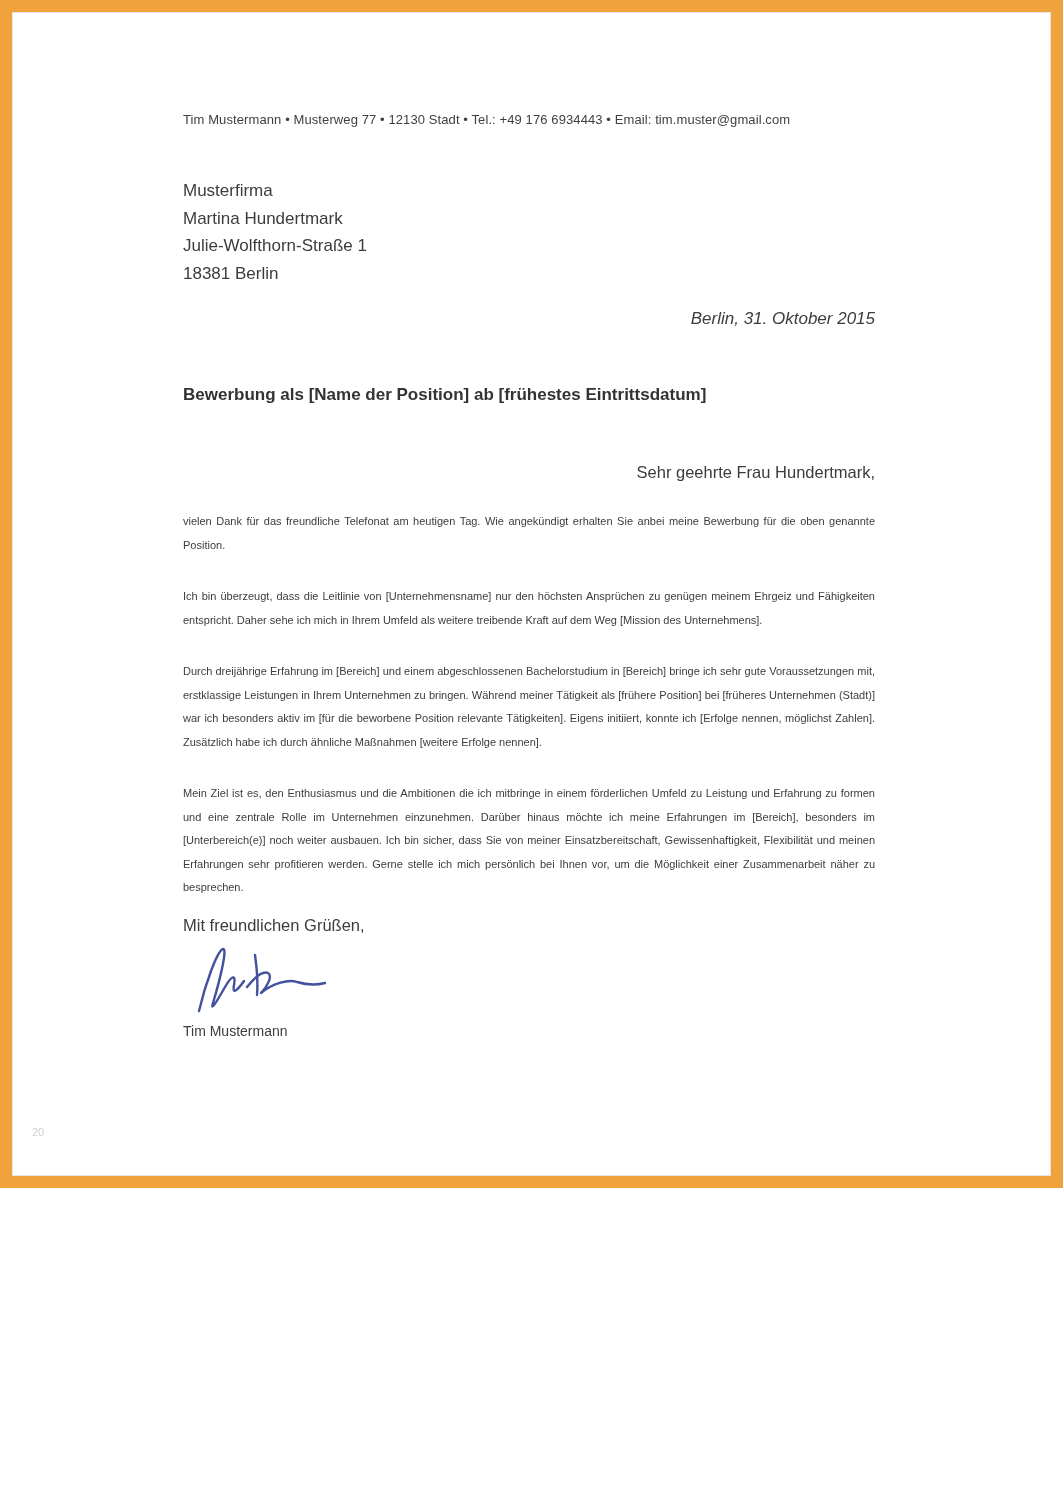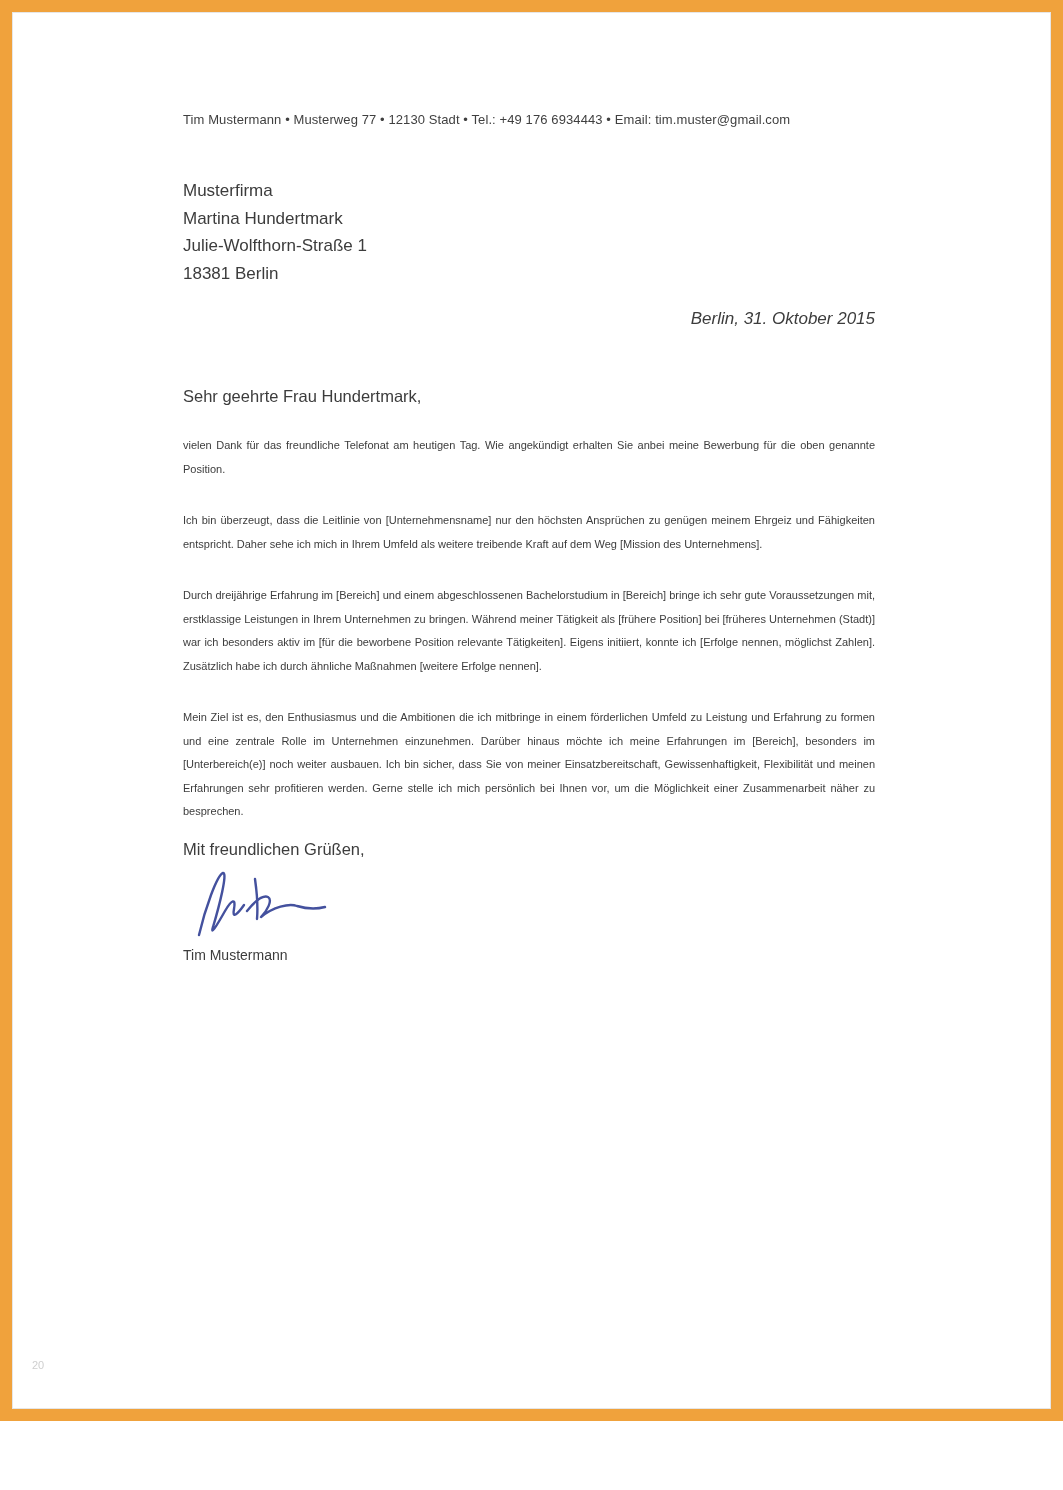--- a/index.html
+++ b/index.html
@@ -2,21 +2,21 @@
 <html lang="de"><head>
 <meta charset="utf-8">
 <style>
   html, body {
     margin: 0;
     padding: 0;
     background: #ffffff;
   }
   .page {
     width: 1063px;
-    height: 1421px;
+    height: 1188px;
     box-sizing: border-box;
     border: 12px solid #f0a23c;
     box-shadow: inset 0 0 0 1px #e6e6e6;
     background: #ffffff;
     position: relative;
     font-family: "Liberation Sans", sans-serif;
     color: #3c3c3c;
     overflow: hidden;
   }
   .content {
@@ -41,20 +41,21 @@
   }
   .subject {
     font-size: 17px;
     font-weight: 700;
     color: #333333;
     margin-top: 56px;
   }
   .salutation {
     font-size: 16.5px;
     margin-top: 58px;
+    text-align: right;
   }
   .para {
     font-size: 11px;
     line-height: 23.5px;
     text-align: justify;
     margin: 28px 0 0 0;
   }
   .closing {
     font-size: 16.5px;
     margin-top: 16px;
@@ -85,20 +86,21 @@
 
     <div class="recipient">
       <div>Musterfirma</div>
       <div>Martina Hundertmark</div>
       <div>Julie-Wolfthorn-Straße 1</div>
       <div>18381 Berlin</div>
     </div>
 
     <div class="date-line">Berlin, 31. Oktober 2015</div>
 
+    <div class="subject">Bewerbung als [Name der Position] ab [frühestes Eintrittsdatum]</div>
 
     <div class="salutation">Sehr geehrte Frau Hundertmark,</div>
 
     <p class="para">vielen Dank für das freundliche Telefonat am heutigen Tag. Wie angekündigt erhalten Sie anbei meine Bewerbung für die oben genannte Position.</p>
     <p class="para">Ich bin überzeugt, dass die Leitlinie von [Unternehmensname] nur den höchsten Ansprüchen zu genügen meinem Ehrgeiz und Fähigkeiten entspricht. Daher sehe ich mich in Ihrem Umfeld als weitere treibende Kraft auf dem Weg [Mission des Unternehmens].</p>
     <p class="para">Durch dreijährige Erfahrung im [Bereich] und einem abgeschlossenen Bachelorstudium in [Bereich] bringe ich sehr gute Voraussetzungen mit, erstklassige Leistungen in Ihrem Unternehmen zu bringen. Während meiner Tätigkeit als [frühere Position] bei [früheres Unternehmen (Stadt)] war ich besonders aktiv im [für die beworbene Position relevante Tätigkeiten]. Eigens initiiert, konnte ich [Erfolge nennen, möglichst Zahlen]. Zusätzlich habe ich durch ähnliche Maßnahmen [weitere Erfolge nennen].</p>
     <p class="para">Mein Ziel ist es, den Enthusiasmus und die Ambitionen die ich mitbringe in einem förderlichen Umfeld zu Leistung und Erfahrung zu formen und eine zentrale Rolle im Unternehmen einzunehmen. Darüber hinaus möchte ich meine Erfahrungen im [Bereich], besonders im [Unterbereich(e)] noch weiter ausbauen. Ich bin sicher, dass Sie von meiner Einsatzbereitschaft, Gewissenhaftigkeit, Flexibilität und meinen Erfahrungen sehr profitieren werden. Gerne stelle ich mich persönlich bei Ihnen vor, um die Möglichkeit einer Zusammenarbeit näher zu besprechen.</p>
 
     <div class="closing">Mit freundlichen Grüßen,</div>
 

